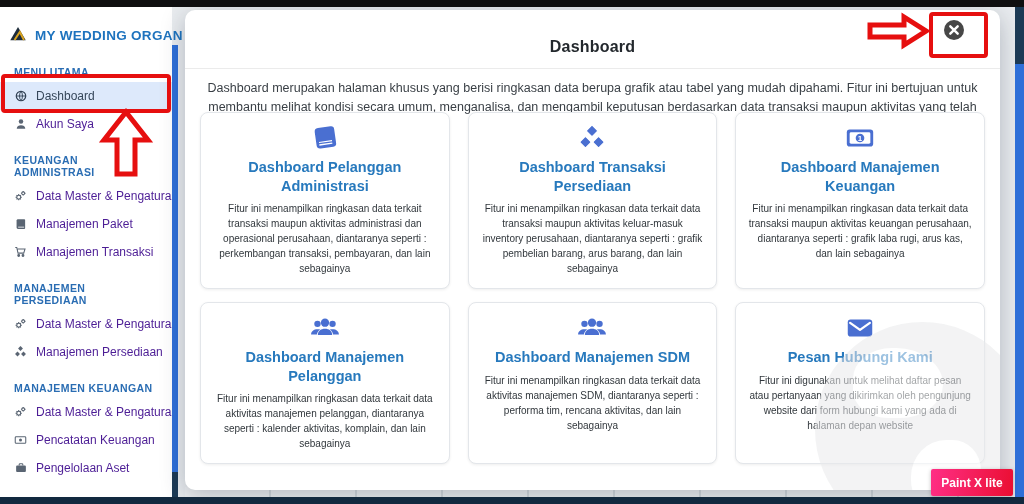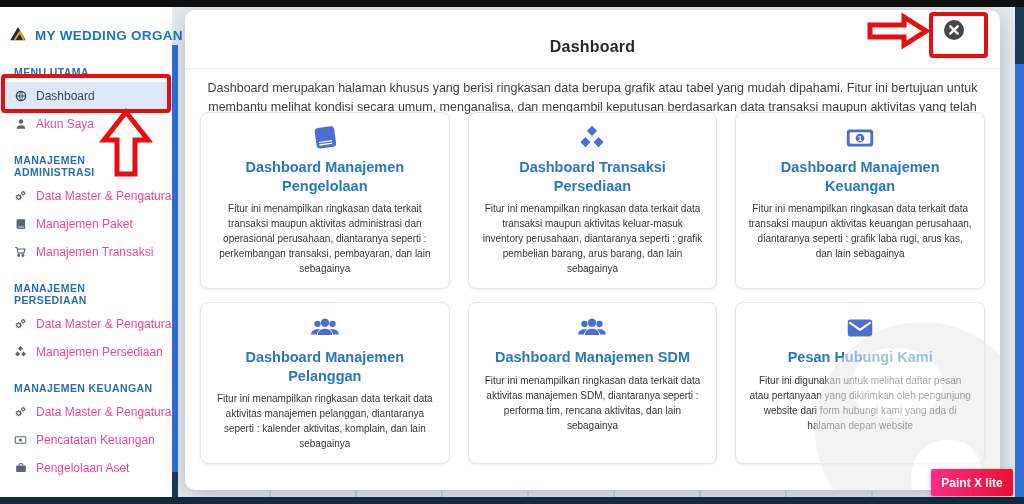--- a/index.html
+++ b/index.html
@@ -14,21 +14,21 @@
   .right-scroll{position:absolute;right:0;top:7px;width:9px;height:490px;background:#2e6fd8;z-index:4;}
   .right-scroll .thumb{position:absolute;top:0;left:0;width:9px;height:57px;background:#1c3a55;}
 
   
   .sidebar{position:absolute;left:0;top:7px;width:172px;height:491px;background:#ffffff;z-index:1;}
   .side-scroll{position:absolute;left:172px;top:45px;width:6px;height:453px;background:#2e6fd8;z-index:2;}
   .side-scroll .thumb{position:absolute;bottom:0;left:0;width:6px;height:26px;background:#1c3a55;}
   .brand{display:flex;align-items:center;gap:7px;padding:13px 0 0 8px;height:30px;}
   .brand-text{color:#1e73be;font-weight:bold;font-size:13.5px;letter-spacing:.3px;white-space:nowrap;}
   .side-header{color:#2a6db3;font-weight:bold;font-size:10.5px;letter-spacing:.4px;padding:16px 14px 4px 14px;}
-  .side-item{display:flex;align-items:center;gap:9px;padding:7px 14px;font-size:12px;color:#ec4899;cursor:pointer;white-space:nowrap;}
+  .side-item{display:flex;align-items:center;gap:9px;padding:7px 14px;font-size:12px;color:#4c1d95;cursor:pointer;white-space:nowrap;}
   .side-item.active{background:#dde9fb;color:#36475a;}
   .si{display:inline-flex;width:13px;justify-content:center;color:#5a6573;flex:0 0 13px;}
   .side-item.active .si{color:#2f3f52;}
   .si svg{display:block;}
 
   
   .modal{position:absolute;left:185px;top:10px;width:815px;height:480px;background:#ffffff;border-radius:10px;
          box-shadow:0 6px 24px rgba(30,40,60,.28);z-index:2;overflow:hidden;}
   .modal-title{text-align:center;padding-top:17px;font-weight:bold;font-size:16px;color:#23282d;letter-spacing:.2px;}
   .modal-divider{margin-top:12px;border-top:1px solid #ebebeb;height:0;}
@@ -95,21 +95,21 @@
     <div class="side-item">
       <span class="si">
         <svg width="12" height="12" viewBox="0 0 16 16" fill="currentColor">
             <circle cx="8" cy="4.8" r="3"></circle>
             <path d="M2.3 14.2c0-3.1 2.6-4.6 5.7-4.6s5.7 1.5 5.7 4.6z"></path>
           </svg>
       </span>
       <span>Akun Saya</span>
     </div>
 
-    <div class="side-header">MANAJEMEN ADMINISTRASI</div>
+    <div class="side-header">KEUANGAN ADMINISTRASI</div>
     <div class="side-item">
       <span class="si">
         <svg width="13" height="12" viewBox="0 0 16 16" fill="none" stroke="currentColor" stroke-width="1.4">
             <circle cx="5.6" cy="9.6" r="2.6"></circle>
             <path d="M5.6 5.4v2M5.6 11.8v2M1.4 9.6h2M7.8 9.6h2M2.7 6.7l1.4 1.4M7.1 11.1l1.4 1.4M8.5 6.7 7.1 8.1M4.1 11.1l-1.4 1.4"></path>
             <circle cx="11.6" cy="4.4" r="1.9"></circle>
             <path d="M11.6 1.4v1.2M11.6 6.2v1.2M8.6 4.4h1.2M13.6 4.4h1.2"></path>
           </svg>
       </span>
       <span>Data Master &amp; Pengaturan</span>
@@ -204,21 +204,21 @@
     <div class="cards">
 
       <div class="card">
         <div class="card-icon">
           <svg width="30" height="26" viewBox="0 0 32 26" fill="currentColor">
               <path d="M10 1.5h13.5A3.5 3.5 0 0 1 27 5v15a3.5 3.5 0 0 1-3.5 3.5H10A4 4 0 0 1 6 19.5V5.5A4 4 0 0 1 10 1.5z" transform="rotate(-8 16 13)"></path>
               <path d="M9 19.5h14" stroke="#fff" stroke-width="1.6" transform="rotate(-8 16 13)"></path>
               <path d="M9 16.8h14" stroke="#fff" stroke-width="1.1" transform="rotate(-8 16 13)"></path>
             </svg>
         </div>
-        <div class="card-title">Dashboard Manajemen Pengelolaan</div>
+        <div class="card-title">Dashboard Pelanggan Administrasi</div>
         <div class="card-text">Fitur ini menampilkan ringkasan data terkait transaksi maupun aktivitas administrasi dan operasional perusahaan, diantaranya seperti : perkembangan transaksi, pembayaran, dan lain sebagainya</div>
       </div>
 
       <div class="card">
         <div class="card-icon">
           <svg width="30" height="26" viewBox="0 0 32 26" fill="currentColor">
               <rect x="11.6" y="1" width="8.8" height="8.8" rx="1" transform="rotate(45 16 5.4)" stroke="#fff" stroke-width="1.2"></rect>
               <rect x="4.6" y="13" width="8.8" height="8.8" rx="1" transform="rotate(45 9 17.4)" stroke="#fff" stroke-width="1.2"></rect>
               <rect x="18.6" y="13" width="8.8" height="8.8" rx="1" transform="rotate(45 23 17.4)" stroke="#fff" stroke-width="1.2"></rect>
             </svg>

